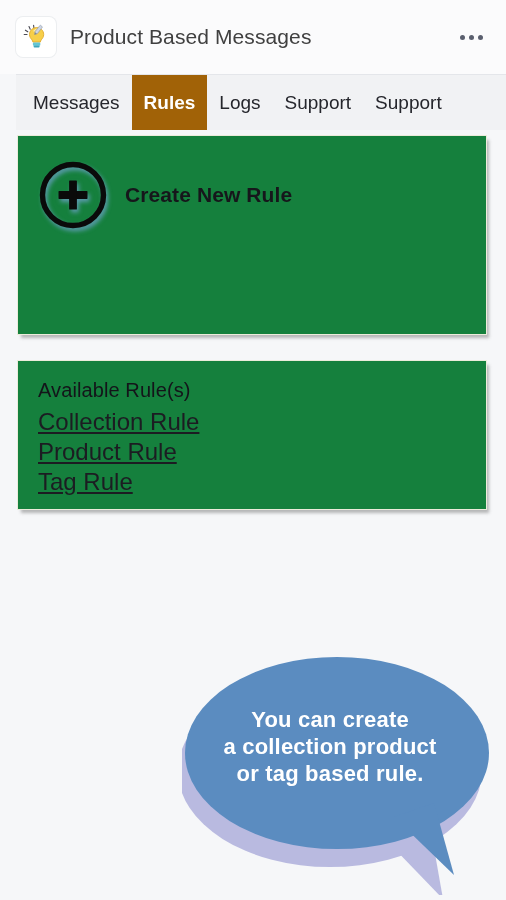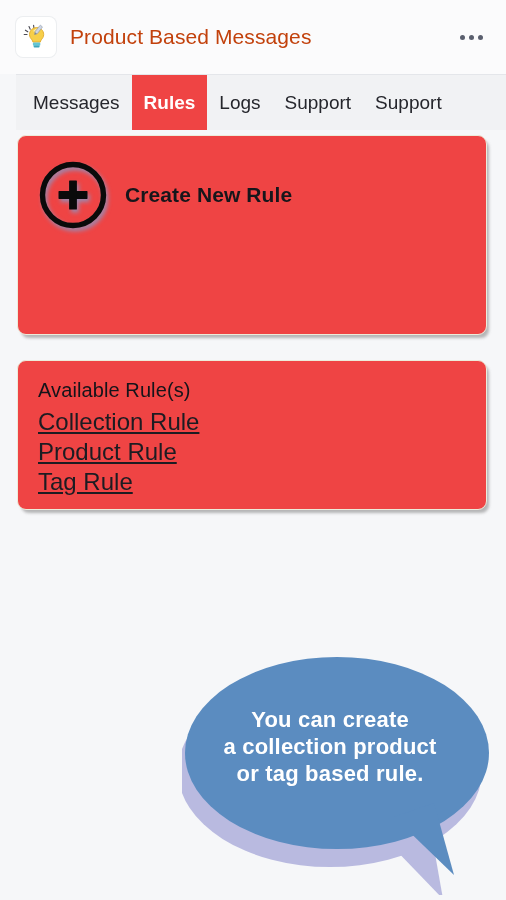--- a/index.html
+++ b/index.html
@@ -45,21 +45,21 @@
     align-items: center;
     justify-content: center;
     flex: 0 0 auto;
     position: relative;
   }
   .app-logo svg { display: block; }
 
   .app-title {
     margin-left: 14px;
     font-size: 21px;
-    color: #c2410c;
+    color: #404040;
     letter-spacing: 0.1px;
     white-space: nowrap;
     flex: 1 1 auto;
   }
 
   .overflow-menu {
     flex: 0 0 auto;
     width: 34px;
     height: 34px;
     display: flex;
@@ -96,31 +96,31 @@
     align-items: center;
     justify-content: center;
     padding: 0 12px;
     font-size: 19px;
     color: #25262c;
     cursor: pointer;
     white-space: nowrap;
     user-select: none;
   }
   .tab.active {
-    background: #ef4444;
+    background: #a16207;
     color: #ffffff;
     font-weight: bold;
   }
 
   
   .card {
     position: absolute;
-    background: #ef4444;
+    background: #15803d;
     border: 1px solid #ececdb;
-    border-radius: 9px;
+    border-radius: 0;
     box-shadow: 3px 4px 3px -1px rgba(90,90,90,0.42);
     box-sizing: border-box;
   }
 
   .card-create {
     left: 17px;
     top: 135px;
     width: 470px;
     height: 200px;
   }

